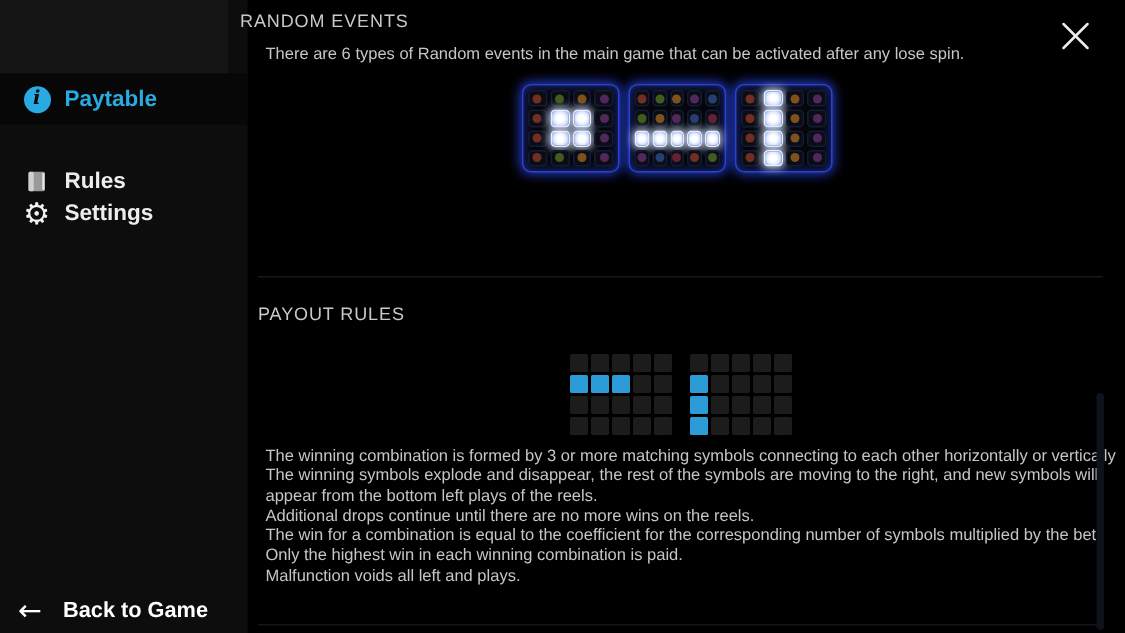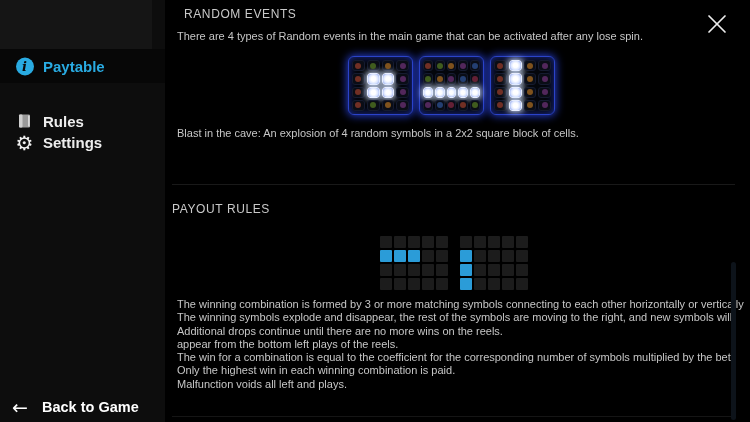--- a/index.html
+++ b/index.html
@@ -31,21 +31,21 @@
   .back-label{position:absolute;left:42px;top:50%;transform:translateY(-50%);
     font-weight:700;font-size:14.5px;color:#fff;white-space:nowrap}
 
   
   .close-btn{position:absolute;left:700px;top:8px;width:34px;height:32px;cursor:pointer;
     display:flex;align-items:center;justify-content:center}
 
   
   .section-title{position:absolute;color:#c9c9c9;font-size:12px;letter-spacing:.6px;white-space:nowrap}
   .body-line{font-size:11px;line-height:13.3px;color:#c6c6c6;white-space:nowrap}
-  #re-title{left:184px;top:7px}
+  #re-title{left:160px;top:7px}
   #re-intro{position:absolute;left:177px;top:30px}
   #re-desc{position:absolute;left:177px;top:127px}
   .divider{position:absolute;height:1px;background:#191919}
   #divider-1{left:172px;top:184px;width:563px}
   #pr-title{left:172px;top:202px}
   #rules-block{position:absolute;left:177px;top:298px}
   #divider-2{left:172px;top:416px;width:563px;background:#151515}
 
   
   .slot-row{position:absolute;left:165px;top:56px;width:585px;display:flex;
@@ -108,21 +108,21 @@
 </div>
 
 <div class="close-btn">
   <svg width="26" height="26" viewBox="0 0 26 26">
     <line x1="5" y1="5" x2="21" y2="21" stroke="#ededed" stroke-width="1.7" stroke-linecap="round"></line>
     <line x1="21" y1="5" x2="5" y2="21" stroke="#ededed" stroke-width="1.7" stroke-linecap="round"></line>
   </svg>
 </div>
 
 <div class="section-title" id="re-title">RANDOM EVENTS</div>
-<div class="body-line" id="re-intro">There are 4 types of Random events in the main game that can be activated after any lose spin.</div>
+<div class="body-line" id="re-intro">There are 6 types of Random events in the main game that can be activated after any lose spin.</div>
 
 <div class="slot-row">
   <div class="slot-grid" style="grid-template-columns: repeat(4, 1fr); grid-template-rows: repeat(4, 1fr);">
       <div class="slot-cell">
         <span class="dot" style="background: rgb(124, 51, 38);"></span>
       </div>
       <div class="slot-cell">
         <span class="dot" style="background: rgb(70, 101, 31);"></span>
       </div>
       <div class="slot-cell">
@@ -250,21 +250,20 @@
       <div class="slot-cell">
         <span class="dot" style="background: rgb(140, 90, 30);"></span>
       </div>
       <div class="slot-cell">
         <span class="dot" style="background: rgb(90, 42, 99);"></span>
       </div>
     </div>
 </div>
 
 <div id="re-desc">
-  <div class="body-line">Blast in the cave: An explosion of 4 random symbols in a 2x2 square block of cells.</div>
 </div>
 
 <div class="divider" id="divider-1"></div>
 
 <div class="section-title" id="pr-title">PAYOUT RULES</div>
 
 <div class="payout-row">
   <div class="payout-grid" style="grid-template-columns: repeat(5, 12px);">
       <div class="pcell"></div>
       <div class="pcell"></div>
@@ -307,21 +306,21 @@
       <div class="pcell"></div>
       <div class="pcell"></div>
       <div class="pcell"></div>
       <div class="pcell"></div>
     </div>
 </div>
 
 <div id="rules-block">
   <div class="body-line">The winning combination is formed by 3 or more matching symbols connecting to each other horizontally or vertically</div>
   <div class="body-line">The winning symbols explode and disappear, the rest of the symbols are moving to the right, and new symbols will</div>
+  <div class="body-line">appear from the bottom left plays of the reels.</div>
   <div class="body-line">Additional drops continue until there are no more wins on the reels.</div>
-  <div class="body-line">appear from the bottom left plays of the reels.</div>
   <div class="body-line">The win for a combination is equal to the coefficient for the corresponding number of symbols multiplied by the bet.</div>
   <div class="body-line">Only the highest win in each winning combination is paid.</div>
   <div class="body-line">Malfunction voids all left and plays.</div>
 </div>
 
 <div class="divider" id="divider-2"></div>
 <div class="scroll-hint"></div>
 
 </body></html>

